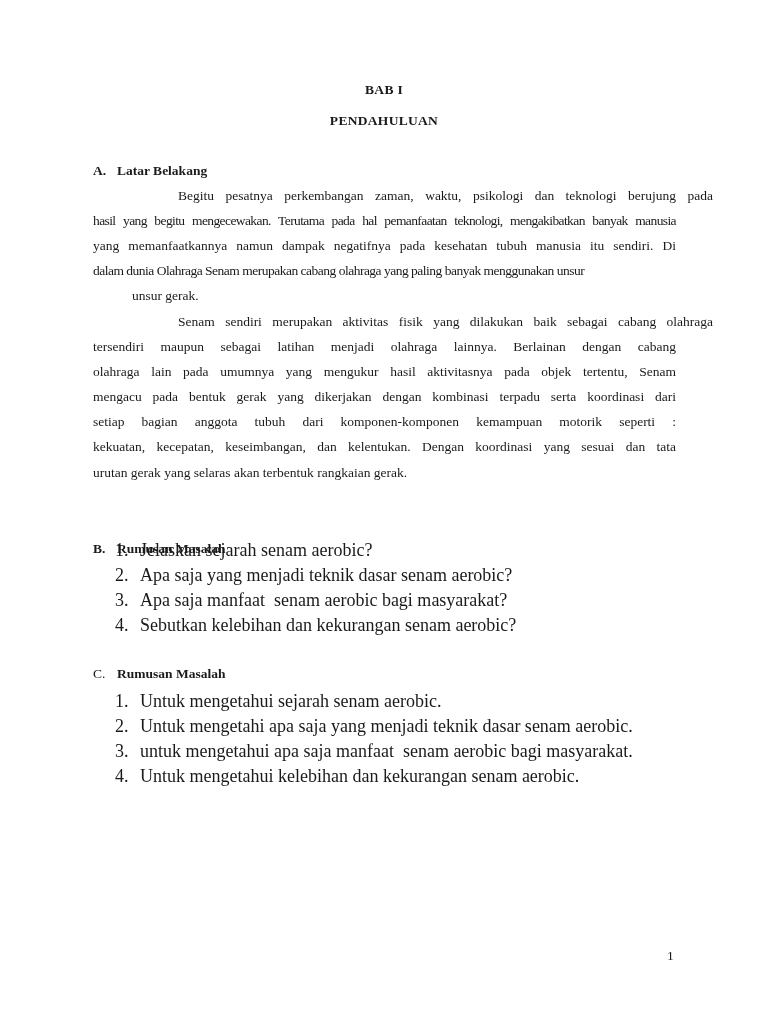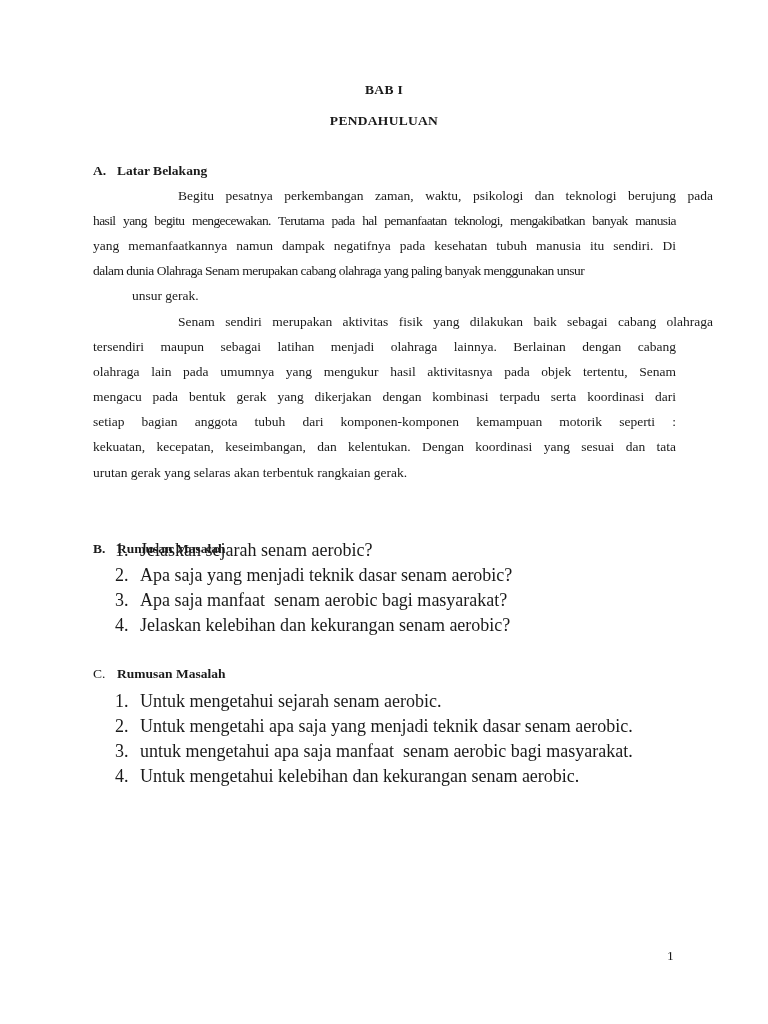--- a/index.html
+++ b/index.html
@@ -45,21 +45,21 @@
   <div class="abs para-line last" style="top:465px; width:auto;">urutan gerak yang selaras akan terbentuk rangkaian gerak.</div>
 </div>
 
 <div class="abs heading" style="top:541px;">
   <span class="lbl">B.</span><span>Rumusan Masalah</span>
 </div>
 <div>
   <div class="abs li" style="top:540px;"><span class="num">1.</span><span>Jelaskan sejarah senam aerobic?</span></div>
   <div class="abs li" style="top:565px;"><span class="num">2.</span><span>Apa saja yang menjadi teknik dasar senam aerobic?</span></div>
   <div class="abs li" style="top:590px;"><span class="num">3.</span><span style="white-space:pre;">Apa saja manfaat  senam aerobic bagi masyarakat?</span></div>
-  <div class="abs li" style="top:615px;"><span class="num">4.</span><span>Jelaskan kelebihan dan kekurangan senam aerobic?</span></div>
+  <div class="abs li" style="top:615px;"><span class="num">4.</span><span>Sebutkan kelebihan dan kekurangan senam aerobic?</span></div>
 </div>
 
 <div class="abs heading" style="top:666px;">
   <span class="lbl c-lbl">C.</span><span>Rumusan Masalah</span>
 </div>
 <div>
   <div class="abs li" style="top:691px;"><span class="num">1.</span><span>Untuk mengetahui sejarah senam aerobic.</span></div>
   <div class="abs li" style="top:716px;"><span class="num">2.</span><span>Untuk mengetahi apa saja yang menjadi teknik dasar senam aerobic.</span></div>
   <div class="abs li" style="top:741px;"><span class="num">3.</span><span style="white-space:pre;">untuk mengetahui apa saja manfaat  senam aerobic bagi masyarakat.</span></div>
   <div class="abs li" style="top:766px;"><span class="num">4.</span><span>Untuk mengetahui kelebihan dan kekurangan senam aerobic.</span></div>

